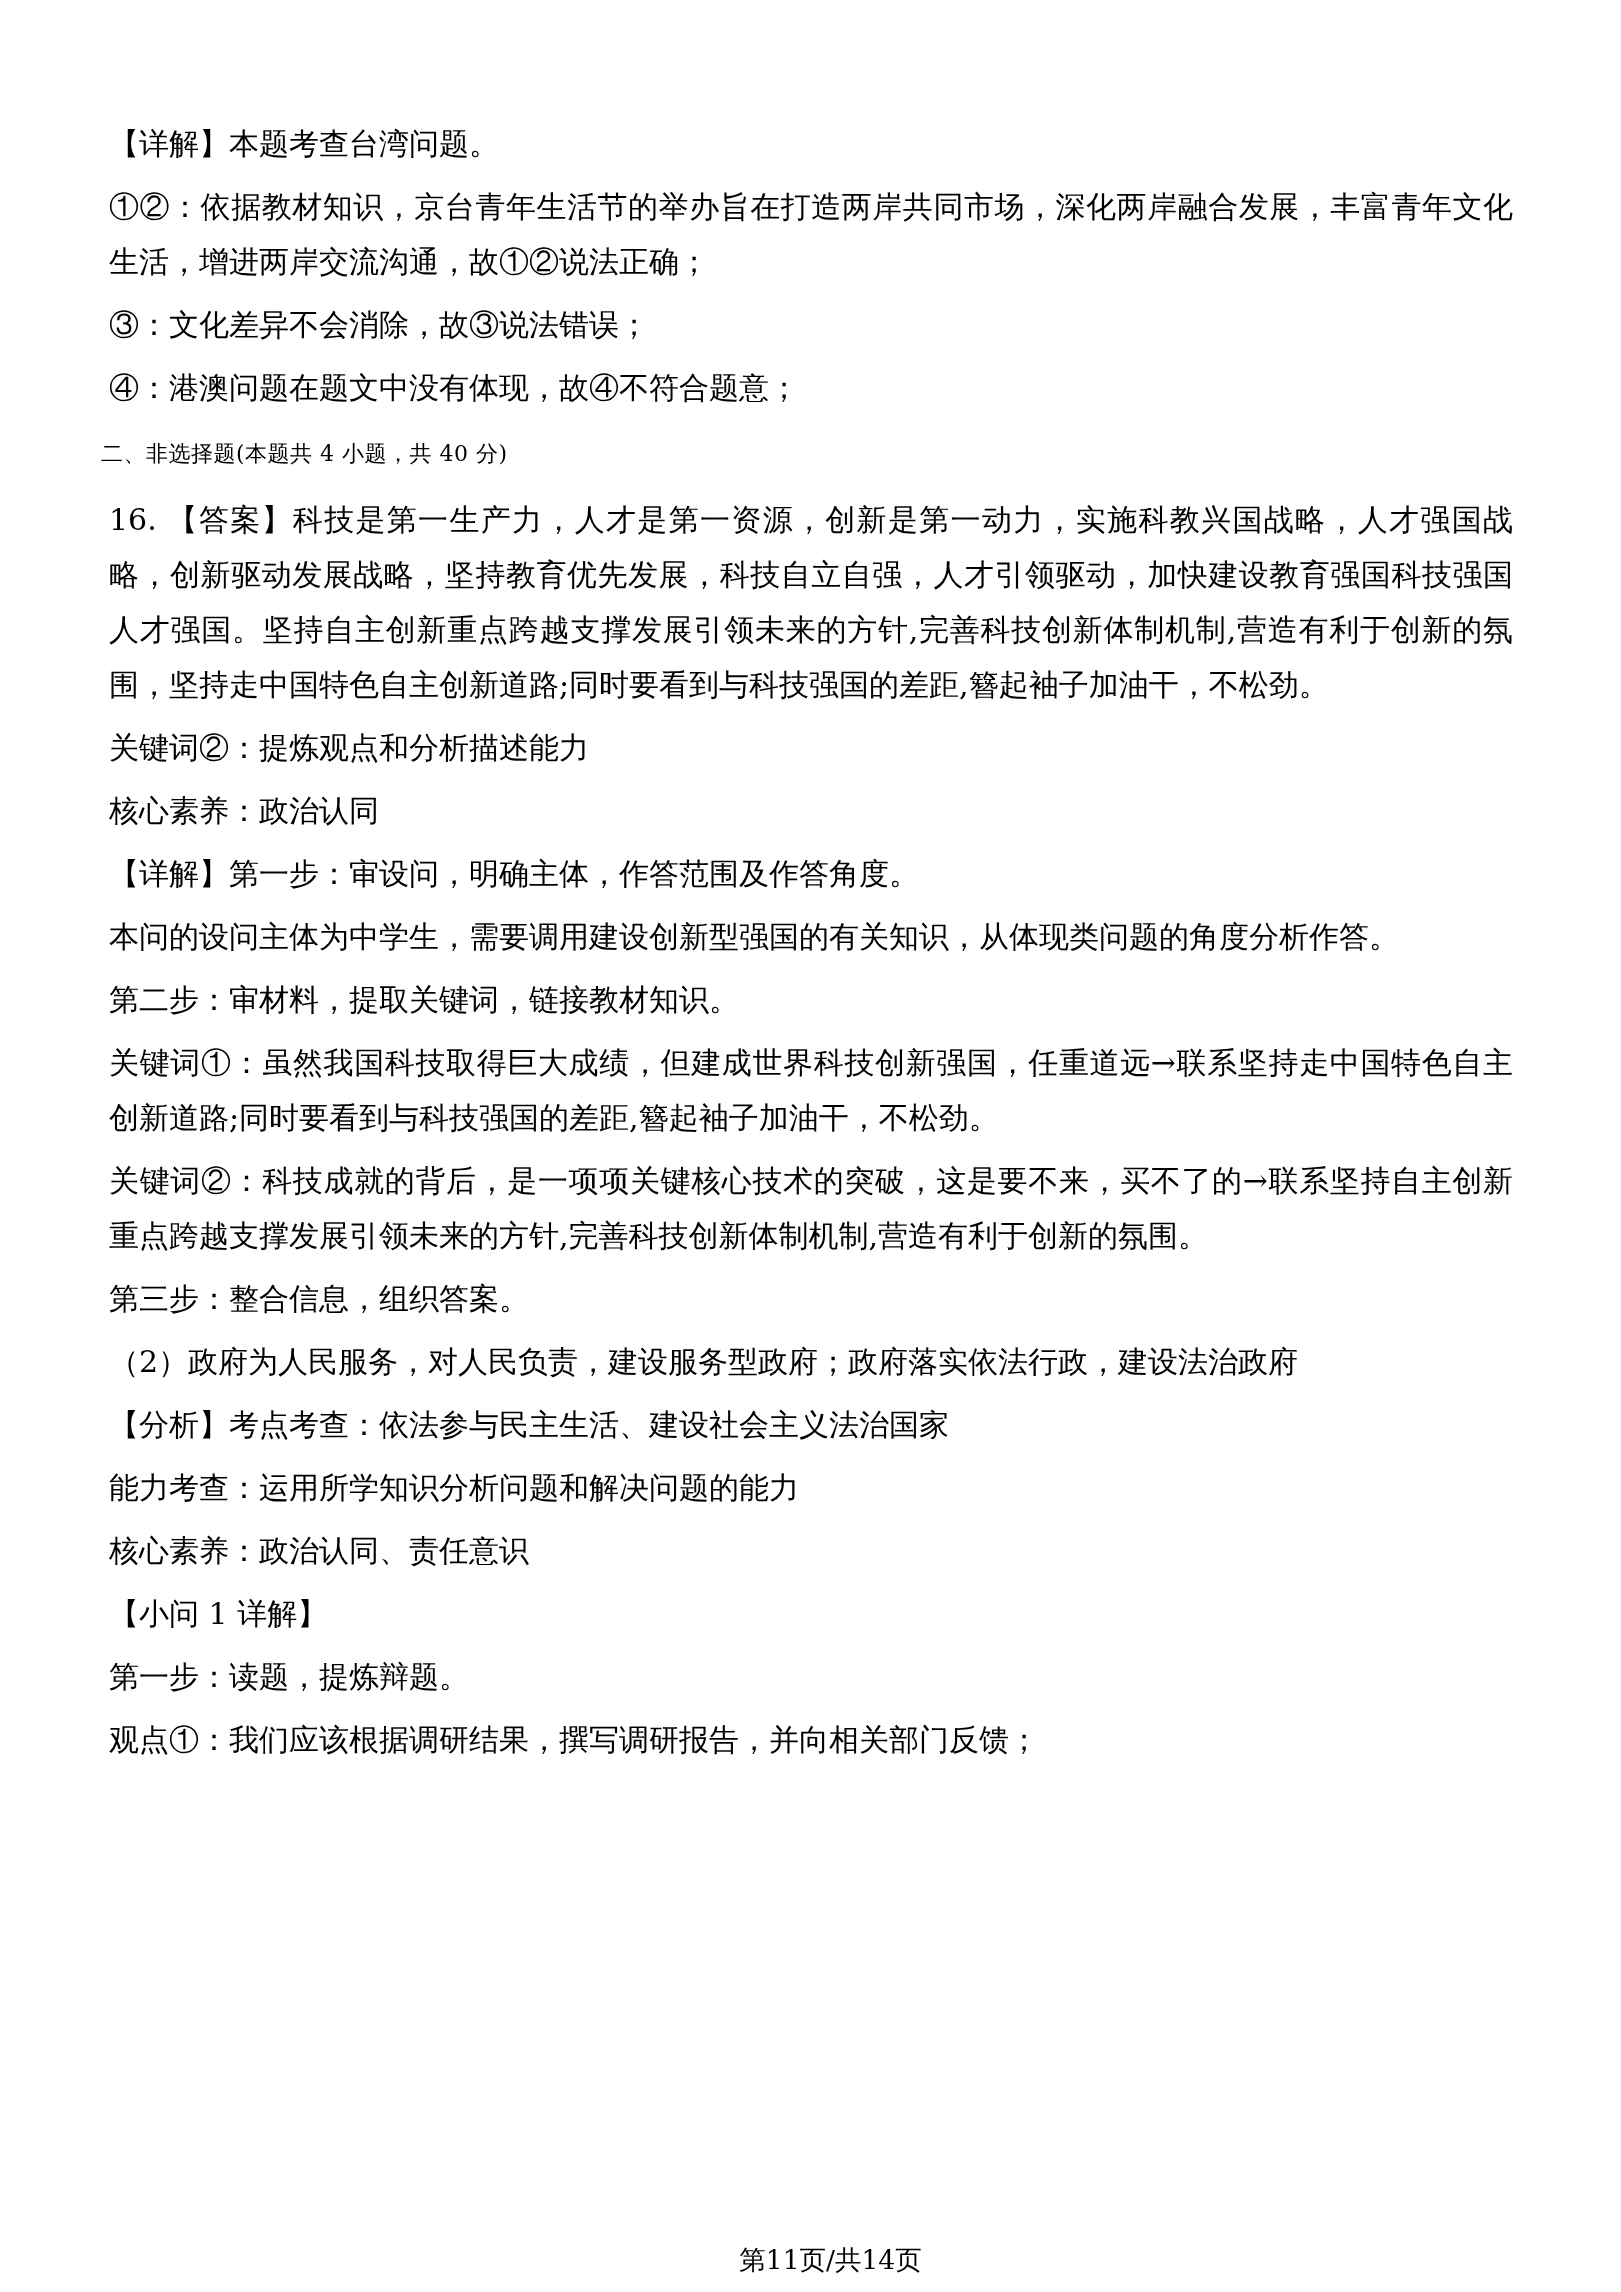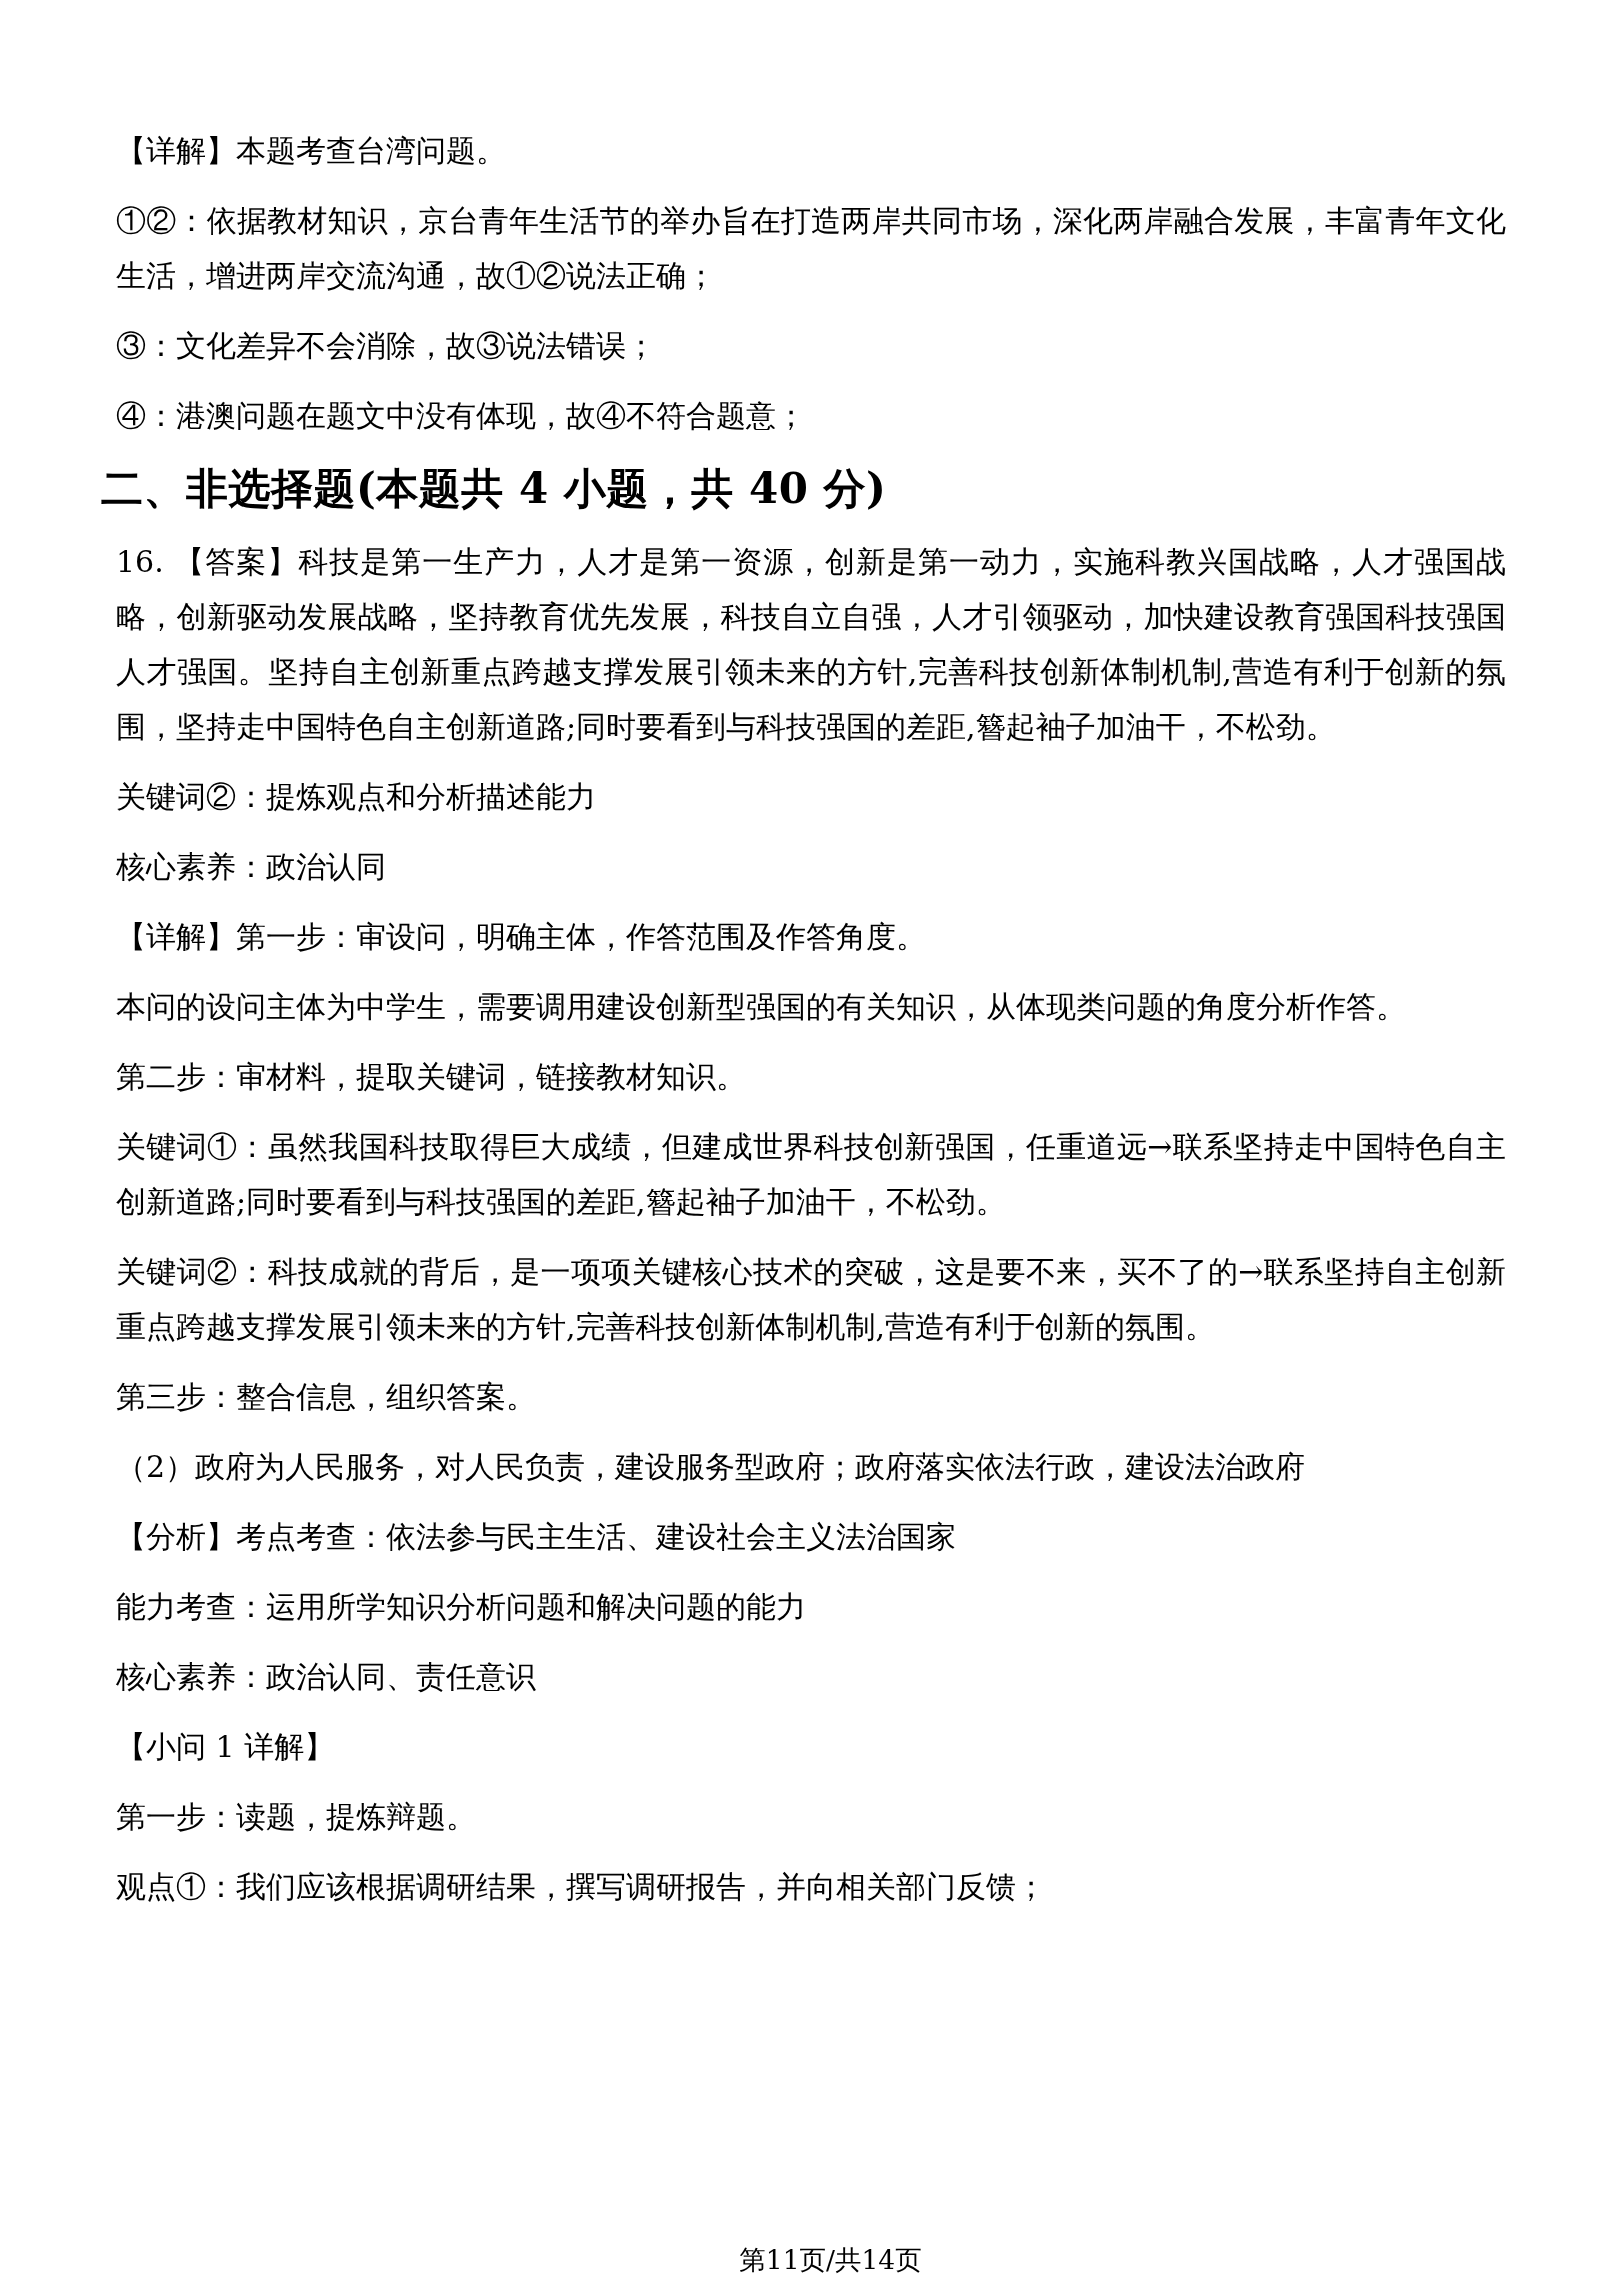--- a/index.html
+++ b/index.html
@@ -16,27 +16,27 @@
   .content {
     position: absolute;
     left: 101px;
     top: 108px;
     width: 1420px;
     font-size: 30px;
     line-height: 55px;
     text-align: justify;
     text-justify: inter-character;
   }
-  .content p { margin: 15px; padding: 0; }
+  .content p { margin: 8px; padding: 0; }
   .content h2.section {
     margin: 2.9px 0 2.9px 0;
     padding: 0;
-    font-size: 42px;
+    font-size: 22px;
     line-height: 61px;
-    font-weight: bold;
+    font-weight: normal;
     text-align: left;
     letter-spacing: 0.5px;
   }
   .footer {
     position: absolute;
     left: 0;
     right: 0;
     top: 2243px;
     text-align: center;
     font-size: 26.5px;

